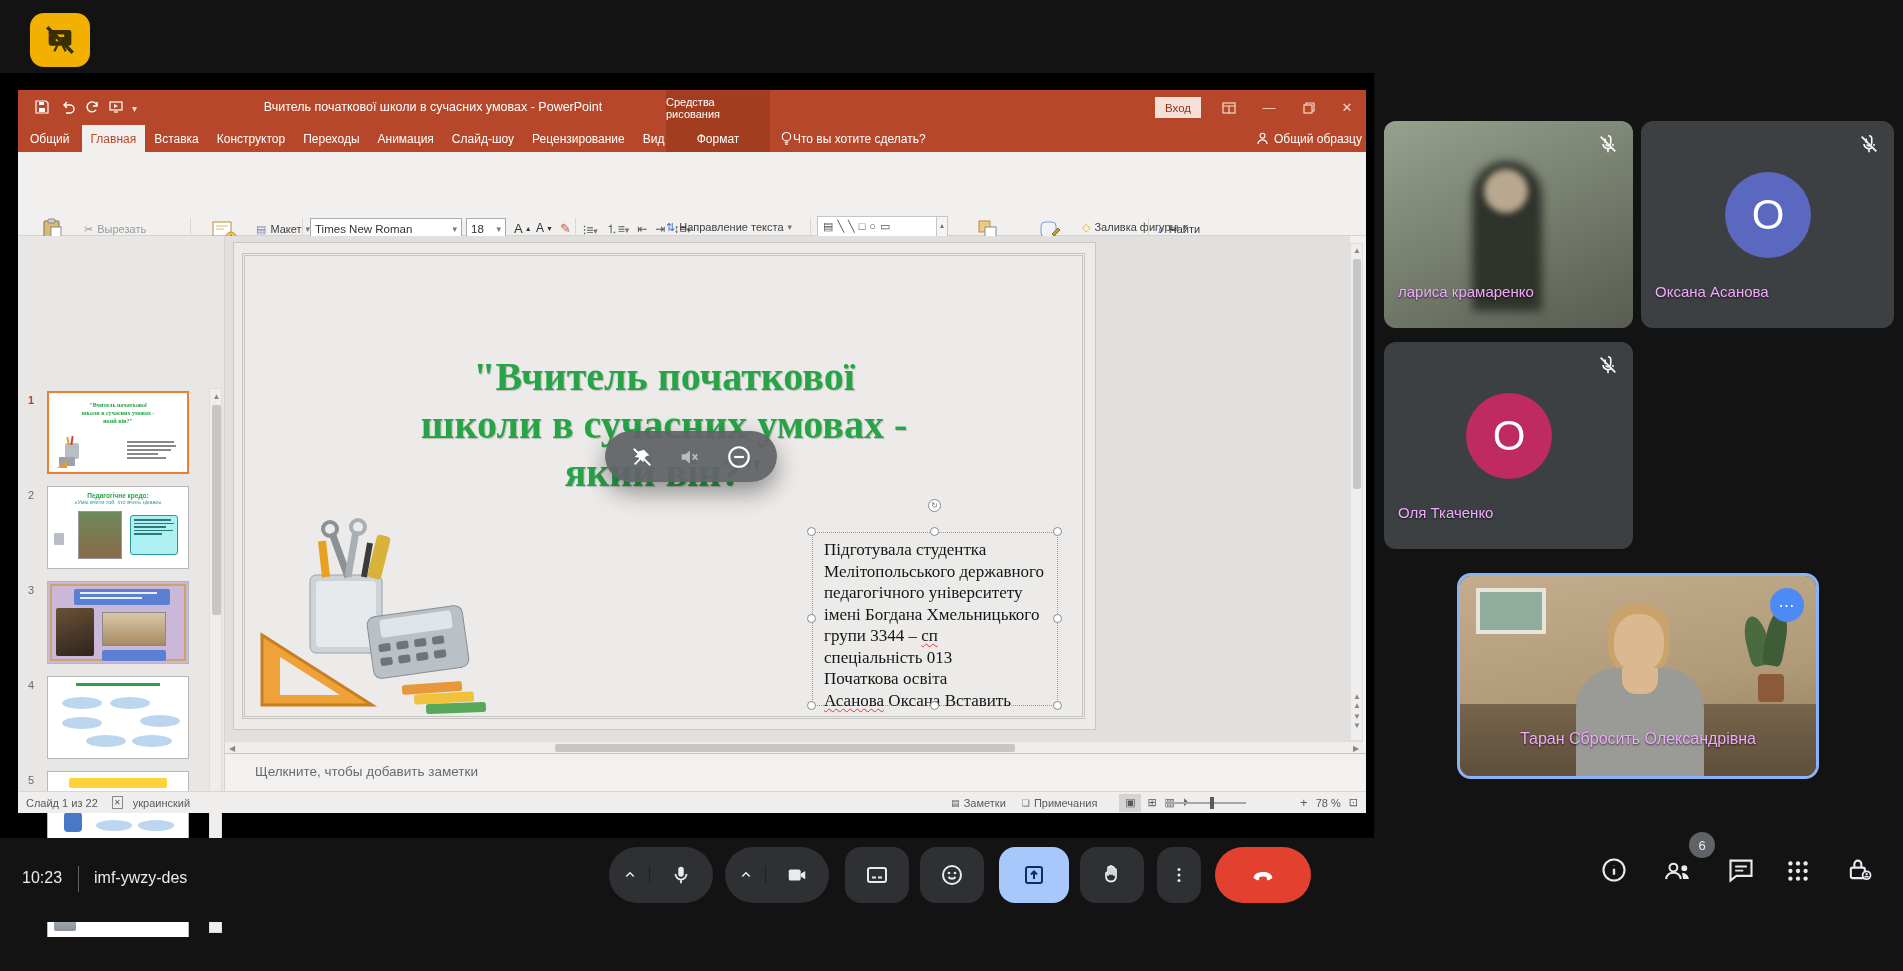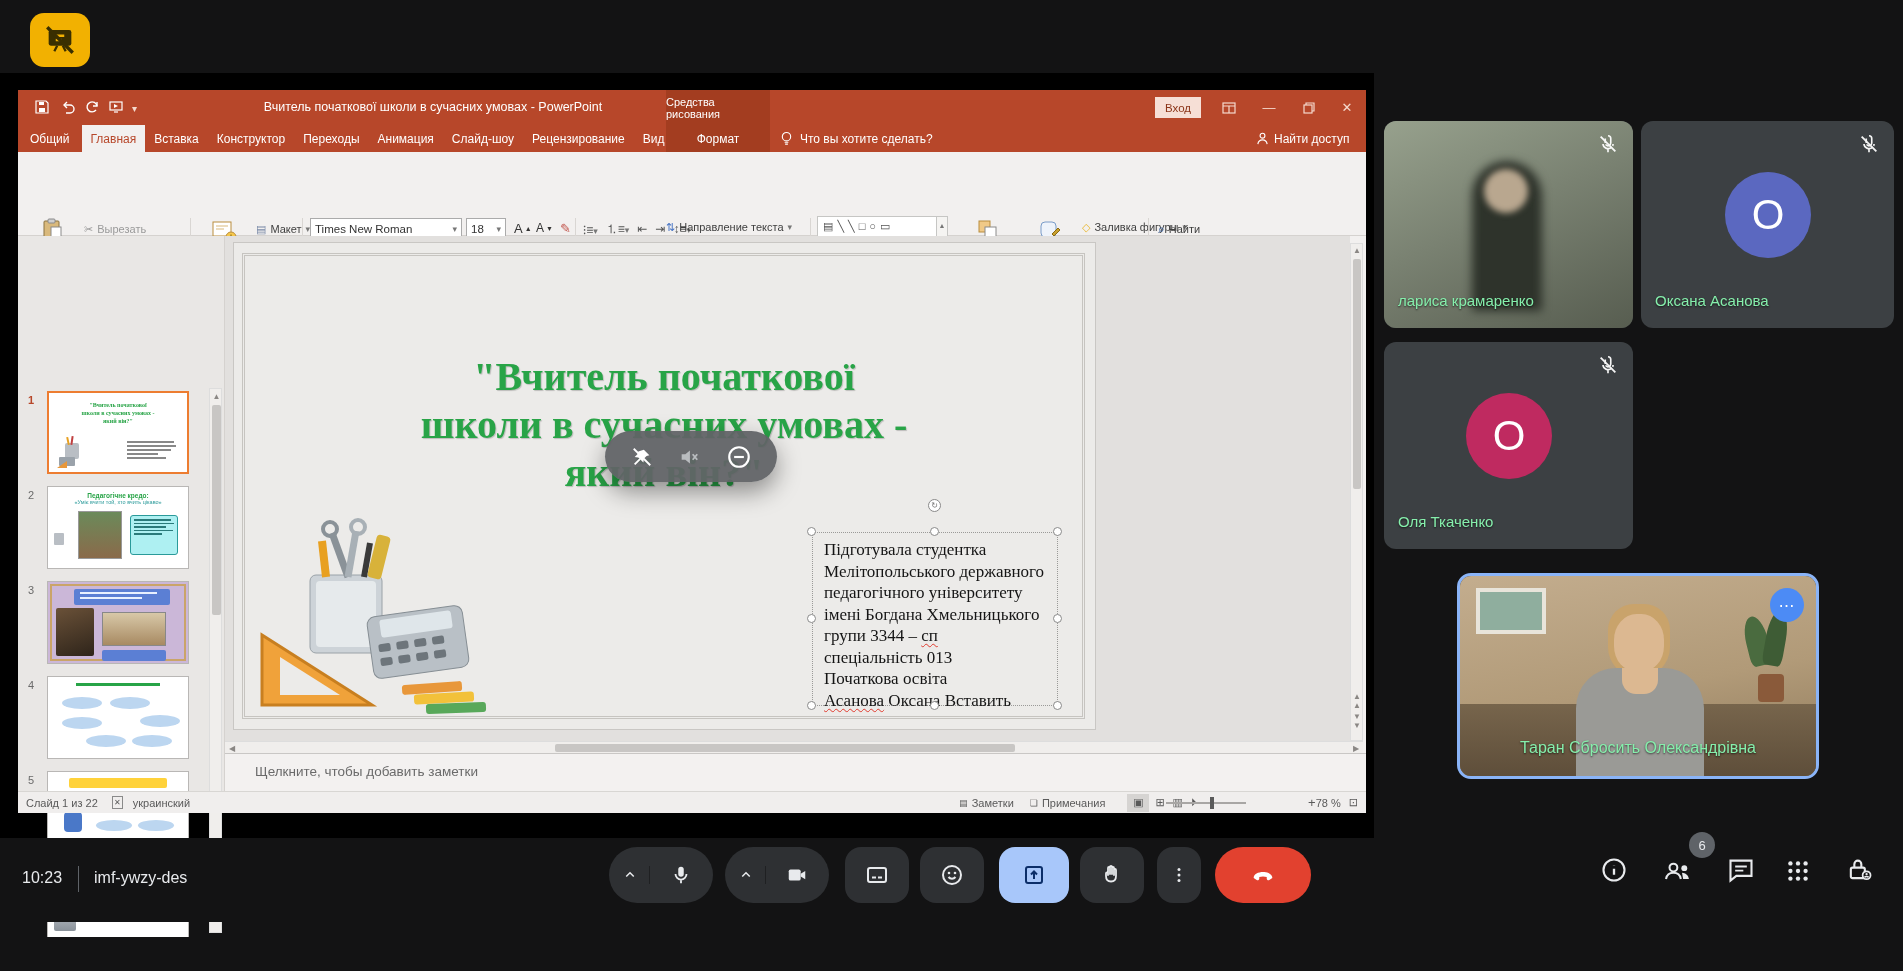--- a/index.html
+++ b/index.html
@@ -59,21 +59,21 @@
   .vscroll{position:absolute;left:1332px;top:153px;width:13px;height:498px;background:#f0eeec;border:1px solid #ddd}
   .hscroll{position:absolute;left:207px;top:651px;width:1138px;height:12px;background:#f0eeec;border-top:1px solid #ddd}
   .sbtn{position:absolute;color:#8a8784;font-size:8px;display:flex;align-items:center;justify-content:center;cursor:pointer}
   .notes{position:absolute;left:207px;top:663px;width:1141px;height:38px;background:#f3f1f0;border-top:1px solid #c9c7c5}
   .statusbar{position:absolute;left:0;top:701px;width:100%;height:22px;background:#f0eeed;border-top:1px solid #d8d6d3;
              font-size:11px;color:#5a5a5a;display:flex;align-items:center}
   .sitem{display:flex;align-items:center;gap:4px;cursor:pointer}
 
   
   .tile{position:absolute;border-radius:12px;background:#3c4043;overflow:hidden}
-  .tname{position:absolute;left:14px;bottom:19px;font-size:15px;color:#86efac;text-shadow:0 1px 2px rgba(0,0,0,.7);cursor:default}
+  .tname{position:absolute;left:14px;bottom:28px;font-size:15px;color:#f0abfc;text-shadow:0 1px 2px rgba(0,0,0,.7);cursor:default}
   .micoff{position:absolute;top:12px;right:14px;width:22px;height:22px;opacity:.95}
   .avatar{position:absolute;border-radius:50%;display:flex;align-items:center;justify-content:center;
           color:#fff;font-size:42px;cursor:default}
 
   
   .ctl{position:absolute;top:847px;height:56px;background:#2e3033;display:flex;align-items:center;justify-content:center;cursor:pointer}
   .rr{border-radius:16px}
   .pillr{border-radius:28px}
   .overlaypill{position:absolute;left:605px;top:431px;width:172px;height:51px;border-radius:26px;
                background:rgba(97,99,102,.94);box-shadow:0 10px 24px rgba(0,0,0,.4);
@@ -154,33 +154,33 @@
       <span class="mtab">Вставка</span>
       <span class="mtab">Конструктор</span>
       <span class="mtab">Переходы</span>
       <span class="mtab">Анимация</span>
       <span class="mtab">Слайд-шоу</span>
       <span class="mtab">Рецензирование</span>
       <span class="mtab">Вид</span>
       <span class="mtab">Справка</span>
     </div>
     <div class="ctxmenu">Формат</div>
-    <div class="abs" style="left:762px;top:35px;height:27px;display:flex;align-items:center;gap:7px;color:#fff;font-size:12px;cursor:pointer">
+    <div class="abs" style="left:762px;top:35px;height:27px;display:flex;align-items:center;gap:0;color:#fff;font-size:12px;cursor:pointer">
       <svg width="13" height="15" viewBox="0 0 14 16">
             <circle cx="7" cy="6" r="4.5" fill="none" stroke="#fff" stroke-width="1.2"></circle>
             <path d="M5 12h4M5.5 14h3" stroke="#fff" stroke-width="1.2"></path>
           </svg>
       <span>Что вы хотите сделать?</span>
     </div>
     <div class="abs" style="left:1238px;top:35px;height:27px;display:flex;align-items:center;gap:5px;color:#fff;font-size:12px;cursor:pointer">
       <svg width="13" height="13" viewBox="0 0 14 14">
             <circle cx="7" cy="4" r="2.6" fill="none" stroke="#fff" stroke-width="1.2"></circle>
             <path d="M2 13c.5-3 2.5-4.5 5-4.5S11.5 10 12 13" fill="none" stroke="#fff" stroke-width="1.2"></path>
           </svg>
-      <span>Найти доступ</span>
+      <span>Общий образцу</span>
     </div>
 
     <div class="ribbon">
 
       <div class="bigbtn" style="left:8px;width:54px">
         <svg width="24" height="28" viewBox="0 0 24 28">
               <rect x="3" y="3" width="15" height="22" rx="1" fill="#d9b97c" stroke="#8a7340"></rect>
               <rect x="7" y="1" width="7" height="4" rx="1" fill="#cfcfcf" stroke="#8a8a8a"></rect>
               <rect x="10" y="9" width="10" height="14" fill="#fff" stroke="#8a8a8a"></rect>
             </svg>
@@ -543,21 +543,21 @@
             <span>Примечания</span>
           </span>
       <span class="sitem" style="margin-left:22px;width:22px;height:18px;background:#d6d4d2;justify-content:center">▣</span>
       <span class="sitem" style="margin-left:6px;justify-content:center">⊞</span>
       <span class="sitem" style="margin-left:8px;justify-content:center">▥</span>
       <span class="sitem" style="margin-left:8px;justify-content:center">⏵</span>
       <span class="sitem" style="margin-left:14px;font-size:13px">−</span>
       <span class="abs" style="right:120px;top:10px;width:80px;height:2px;background:#a8a6a4"></span>
       <span class="abs" style="right:152px;top:5px;width:4px;height:12px;background:#5a5a5a"></span>
       <span class="sitem" style="margin-left:90px;font-size:13px">+</span>
-      <span class="sitem" style="">78 %</span>
+      <span class="sitem" style="margin-left:8px">78 %</span>
       <span class="sitem" style="margin-left:8px;margin-right:8px">⊡</span>
     </div>
   </div>
   </div>
 
   <div class="overlaypill">
     <span>
       <svg width="22" height="22" viewBox="0 0 24 24">
           <path d="M14 4l6 6-3 1-3 3-.5 4L8 12.5 4 12l3-3 1-3z" fill="#fff"></path>
           <path d="M4 20l6-6" stroke="#fff" stroke-width="2"></path>

